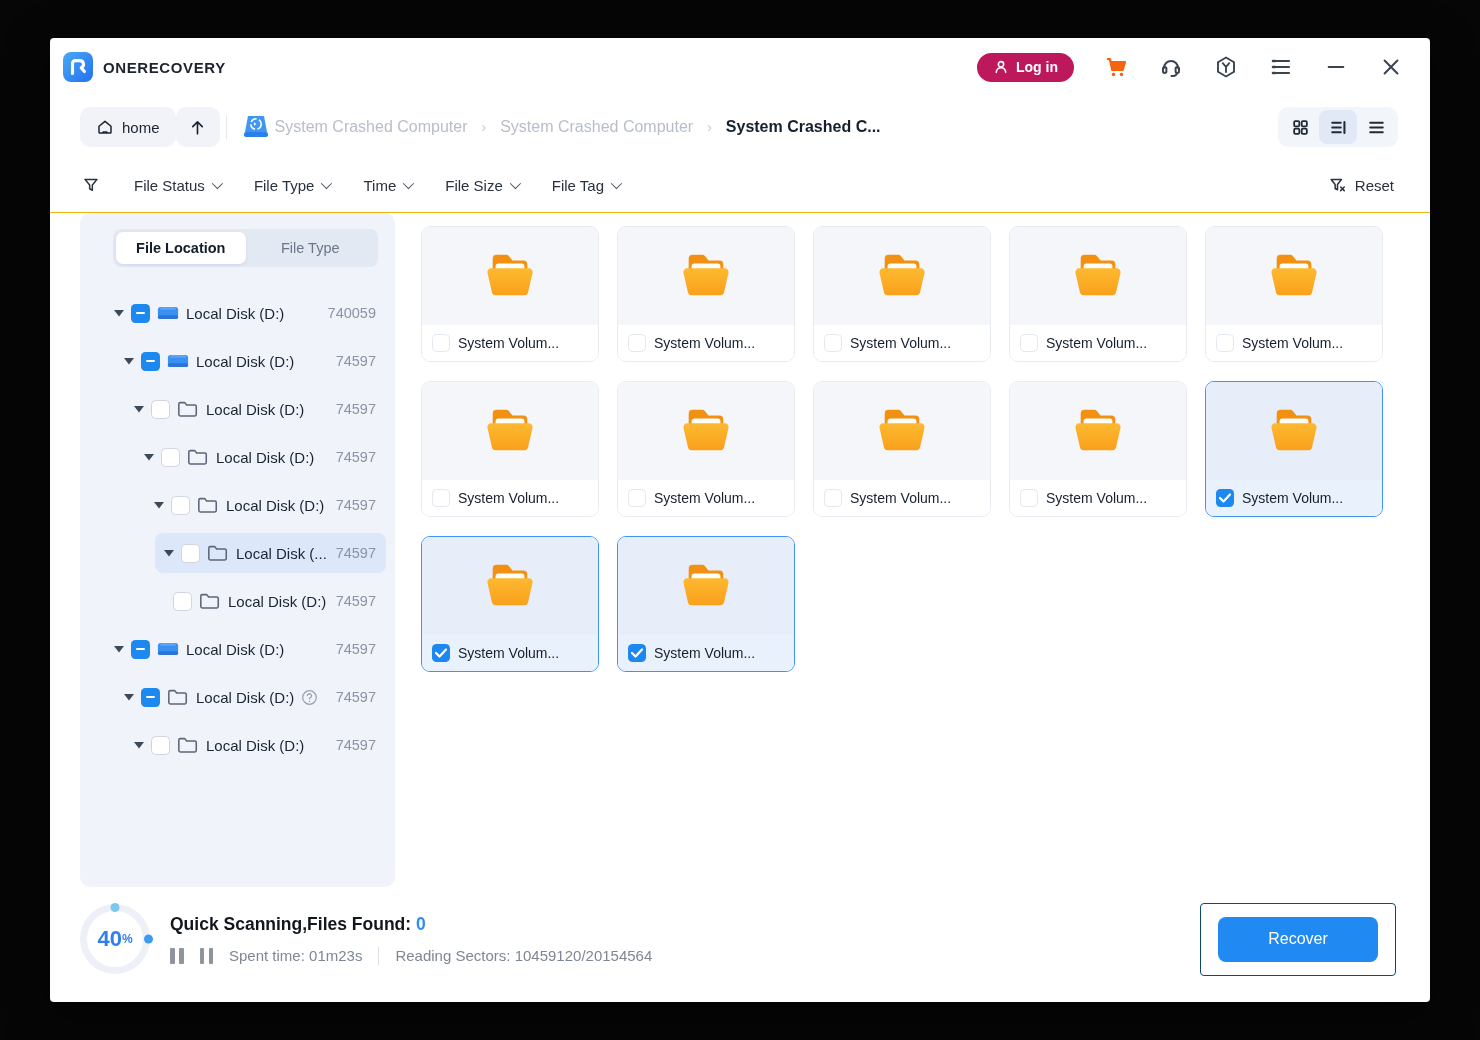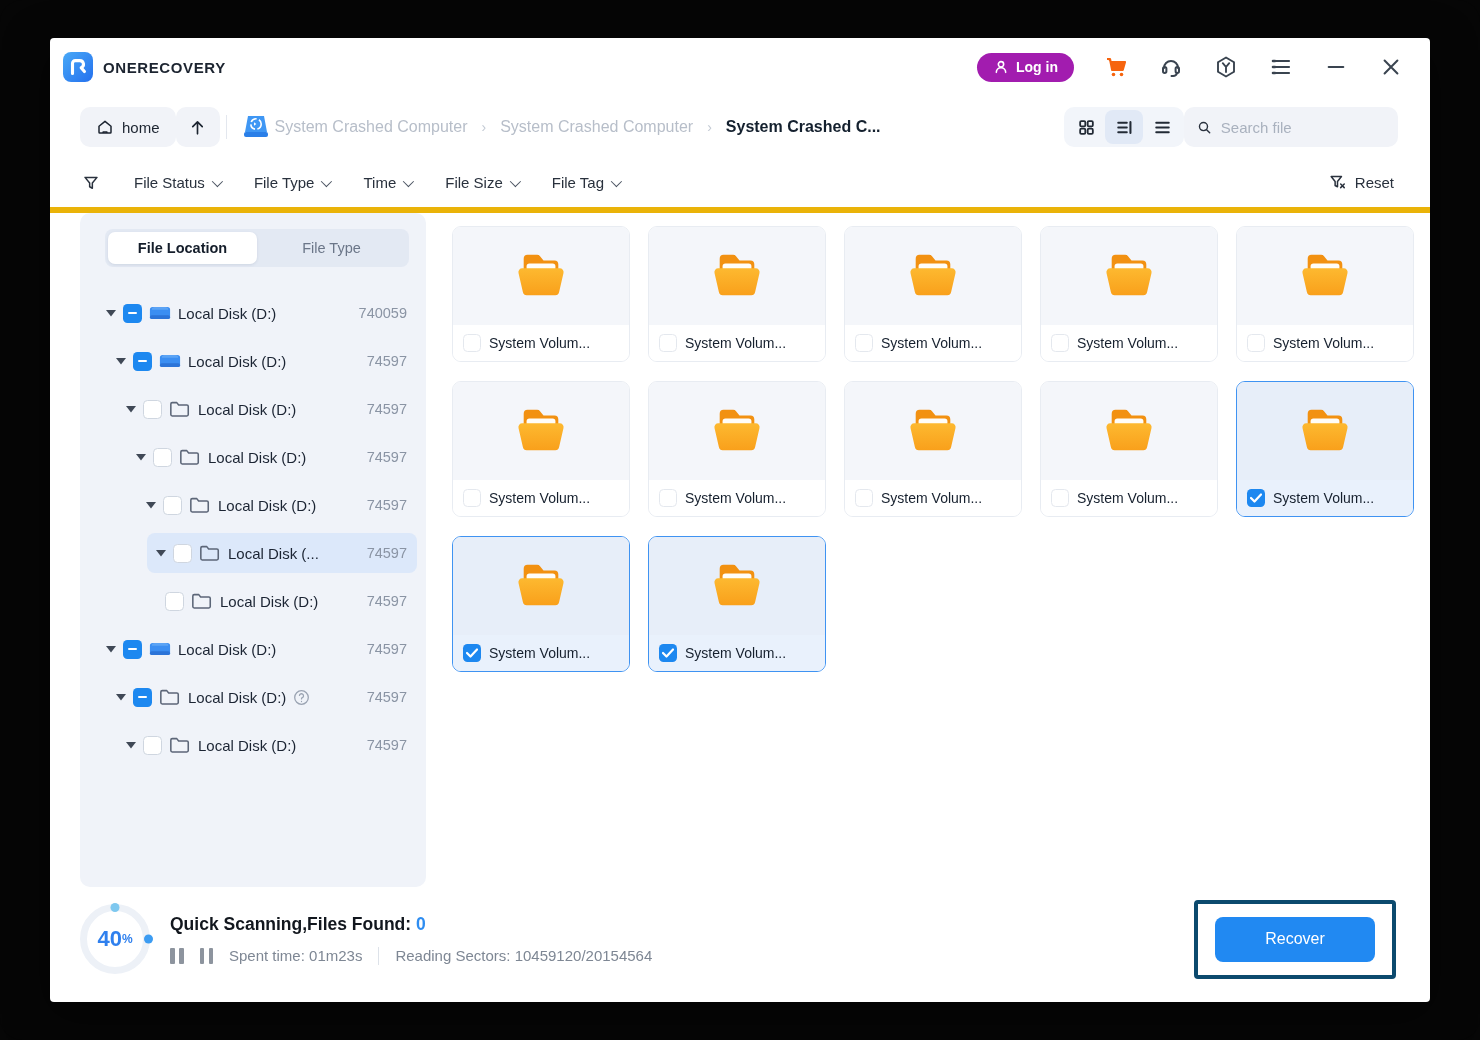--- a/index.html
+++ b/index.html
@@ -7,49 +7,49 @@
   .frame { position:relative; width:1480px; height:1040px; background:#060606; border-radius:22px; }
   .window { position:absolute; left:50px; top:38px; width:1380px; height:964px; background:#ffffff; border-radius:4px; overflow:hidden; box-shadow:0 12px 44px rgba(0,0,0,.55); }
 
   
   .titlebar { height:58px; display:flex; align-items:center; padding:0 26px 0 13px; }
   .brand { display:flex; align-items:center; gap:10px; }
   .logo { width:30px; height:30px; border-radius:8px; background:linear-gradient(135deg,#49a9f7,#2470ee); position:relative; }
   .logo svg { position:absolute; inset:4px; }
   .brand-name { font-size:15px; font-weight:bold; letter-spacing:.6px; color:#1c2430; }
   .tb-actions { margin-left:auto; display:flex; align-items:center; gap:29px; }
-  .login-btn { display:flex; align-items:center; gap:7px; background:#a21caf; color:#fff; font-size:14px; font-weight:bold; border:none; border-radius:16px; height:29px; padding:0 16px; cursor:pointer; }
+  .login-btn { display:flex; align-items:center; gap:7px; background:#be185d; color:#fff; font-size:14px; font-weight:bold; border:none; border-radius:16px; height:29px; padding:0 16px; cursor:pointer; }
   .icon-btn { background:none; border:none; cursor:pointer; display:flex; align-items:center; justify-content:center; width:26px; height:26px; }
 
   
   .toolbar { height:62px; display:flex; align-items:center; padding:0 32px 0 30px; }
   .nav-btn { display:flex; align-items:center; gap:8px; background:#f1f3f8; border:none; border-radius:10px; height:40px; padding:0 16px; font-size:15px; color:#1c2430; cursor:pointer; }
   .nav-btn.square { width:44px; justify-content:center; padding:0; }
   .v-div { width:1px; height:24px; background:#e3e7ee; margin:0 6px; }
   .crumb-disk { width:30px; height:28px; margin:0 4px 0 8px; }
   .crumbs { display:flex; align-items:center; gap:14px; font-size:16px; white-space:nowrap; }
   .crumb { color:#b7bec9; cursor:pointer; }
   .crumb.active { color:#14202e; font-weight:bold; cursor:default; }
   .crumb-sep { color:#c3cad4; font-size:14px; }
   .view-group { margin-left:auto; display:flex; align-items:center; background:#f2f5fa; border-radius:10px; padding:3px; height:40px; }
   .view-btn { width:38px; height:34px; border:none; background:transparent; border-radius:8px; display:flex; align-items:center; justify-content:center; cursor:pointer; }
   .view-btn.active { background:#e1e9f6; }
   .search-box { display:flex; align-items:center; gap:9px; background:#f1f3f8; border-radius:10px; height:40px; width:214px; padding:0 13px; }
   .search-box input { border:none; background:transparent; outline:none; font-size:15px; color:#1c2430; width:100%; font-family:"Liberation Sans", sans-serif; }
   .search-box input::placeholder { color:#a9b1be; }
 
   
-  .filterbar { height:55px; display:flex; align-items:center; padding:0 36px 0 32px; gap:34px; border-bottom:6px solid #eab308; }
+  .filterbar { height:55px; display:flex; align-items:center; padding:0 36px 0 32px; gap:34px; border-bottom:1px solid #eab308; }
   .filter-item { display:flex; align-items:center; gap:7px; font-size:15px; color:#29313d; cursor:pointer; background:none; border:none; font-family:"Liberation Sans", sans-serif; }
   .caret-dn { width:8px; height:8px; border-right:1.6px solid #4a5361; border-bottom:1.6px solid #4a5361; transform:rotate(45deg) translateY(-2px); }
   .reset-btn { margin-left:auto; display:flex; align-items:center; gap:8px; font-size:15px; color:#29313d; background:none; border:none; cursor:pointer; font-family:"Liberation Sans", sans-serif; }
 
   
   .body-wrap { display:flex; height:674px; }
-  .sidebar { width:346px; margin-left:30px; background:#f0f3f9; border-radius:10px; padding:16px 0 0 8px; flex-shrink:0; }
+  .sidebar { width:315px; margin-left:30px; background:#f0f3f9; border-radius:10px; padding:16px 0 0 16px; flex-shrink:0; }
   .side-tabs { display:flex; background:#e3e9f3; border-radius:8px; margin:0 17px 26px 17px; padding:3px; }
   .side-tab { flex:1; height:32px; border:none; border-radius:7px; font-size:14.5px; cursor:pointer; background:transparent; color:#6b7688; font-family:"Liberation Sans", sans-serif; }
   .side-tab.active { background:#ffffff; color:#141d2a; font-weight:bold; box-shadow:0 1px 3px rgba(30,50,90,.10); }
 
   .tree { padding:0 9px; }
   .tree-row { display:flex; align-items:stretch; height:40px; margin-bottom:8px; }
   .tree-indent { flex-shrink:0; }
   .tree-inner { flex:1; display:flex; align-items:center; gap:7px; padding:0 10px 0 9px; border-radius:8px; min-width:0; }
   .tree-row.selected .tree-inner { background:#dce8fa; }
   .tw-caret { width:10px; height:7px; flex-shrink:0; }
@@ -89,21 +89,21 @@
   .dot1 { position:absolute; width:9px; height:9px; border-radius:50%; background:#7ec8ef; top:-8px; left:50%; transform:translateX(-50%); }
   .dot2 { position:absolute; width:9px; height:9px; border-radius:50%; background:#3c9cf2; right:-10px; top:50%; transform:translateY(-50%); }
   .scan-info { margin-left:20px; display:flex; flex-direction:column; gap:12px; }
   .scan-title { font-size:17.5px; font-weight:bold; color:#12171e; }
   .scan-title .found { color:#2e8df1; }
   .scan-sub { display:flex; align-items:center; gap:16px; }
   .pause-ic { display:flex; gap:4.5px; cursor:pointer; }
   .pause-ic span { width:4.5px; height:16px; background:#8d949e; border-radius:1px; }
   .sub-text { font-size:15px; color:#7e8794; }
   .sub-div { width:1px; height:18px; background:#dde2e9; }
-  .recover-wrap { margin-left:auto; border:4px solid #0c4a6e; border-radius:4px; padding:13px 17px; }
+  .recover-wrap { margin-left:auto; border:1px solid #0c4a6e; border-radius:4px; padding:13px 17px; }
   .recover-btn { width:160px; height:45px; background:#2189f2; color:#fff; font-size:16px; border:none; border-radius:8px; cursor:pointer; font-family:"Liberation Sans", sans-serif; }
 </style>
 </head>
 <body>
 
 <div class="frame">
 <div class="window">
 
   <div class="titlebar">
     <div class="brand">
@@ -203,27 +203,20 @@
               <path d="M4 6 h11 M4 12 h11 M4 18 h11"></path>
               <path d="M19.5 5 v14" stroke-width="2.6"></path>
             </svg>
       </button>
       <button class="view-btn">
         <svg width="19" height="19" viewBox="0 0 24 24" stroke="#222a35" stroke-width="2.3" stroke-linecap="round">
               <path d="M4 6 h16 M4 12 h16 M4 18 h16"></path>
             </svg>
       </button>
     </div>
-    <div class="search-box">
-      <svg width="17" height="17" viewBox="0 0 24 24" fill="none" stroke="#2a323e" stroke-width="2.3">
-            <circle cx="10.5" cy="10.5" r="6.5"></circle>
-            <path d="M15.5 15.5 L20.5 20.5" stroke-linecap="round"></path>
-          </svg>
-      <input type="text" placeholder="Search file" style="">
-    </div>
   </div>
 
   <div class="filterbar">
     <svg width="18" height="18" viewBox="0 0 24 24" fill="none" stroke="#2a323e" stroke-width="2" stroke-linejoin="round">
           <path d="M4 4.5 h16 l-6.2 7.5 v7 l-3.6-2 v-5z"></path>
         </svg>
     <span id="filter-items" style="display:flex;gap:34px;">
           <button class="filter-item">
             <span>File Status</span>
             <span class="caret-dn"></span>

